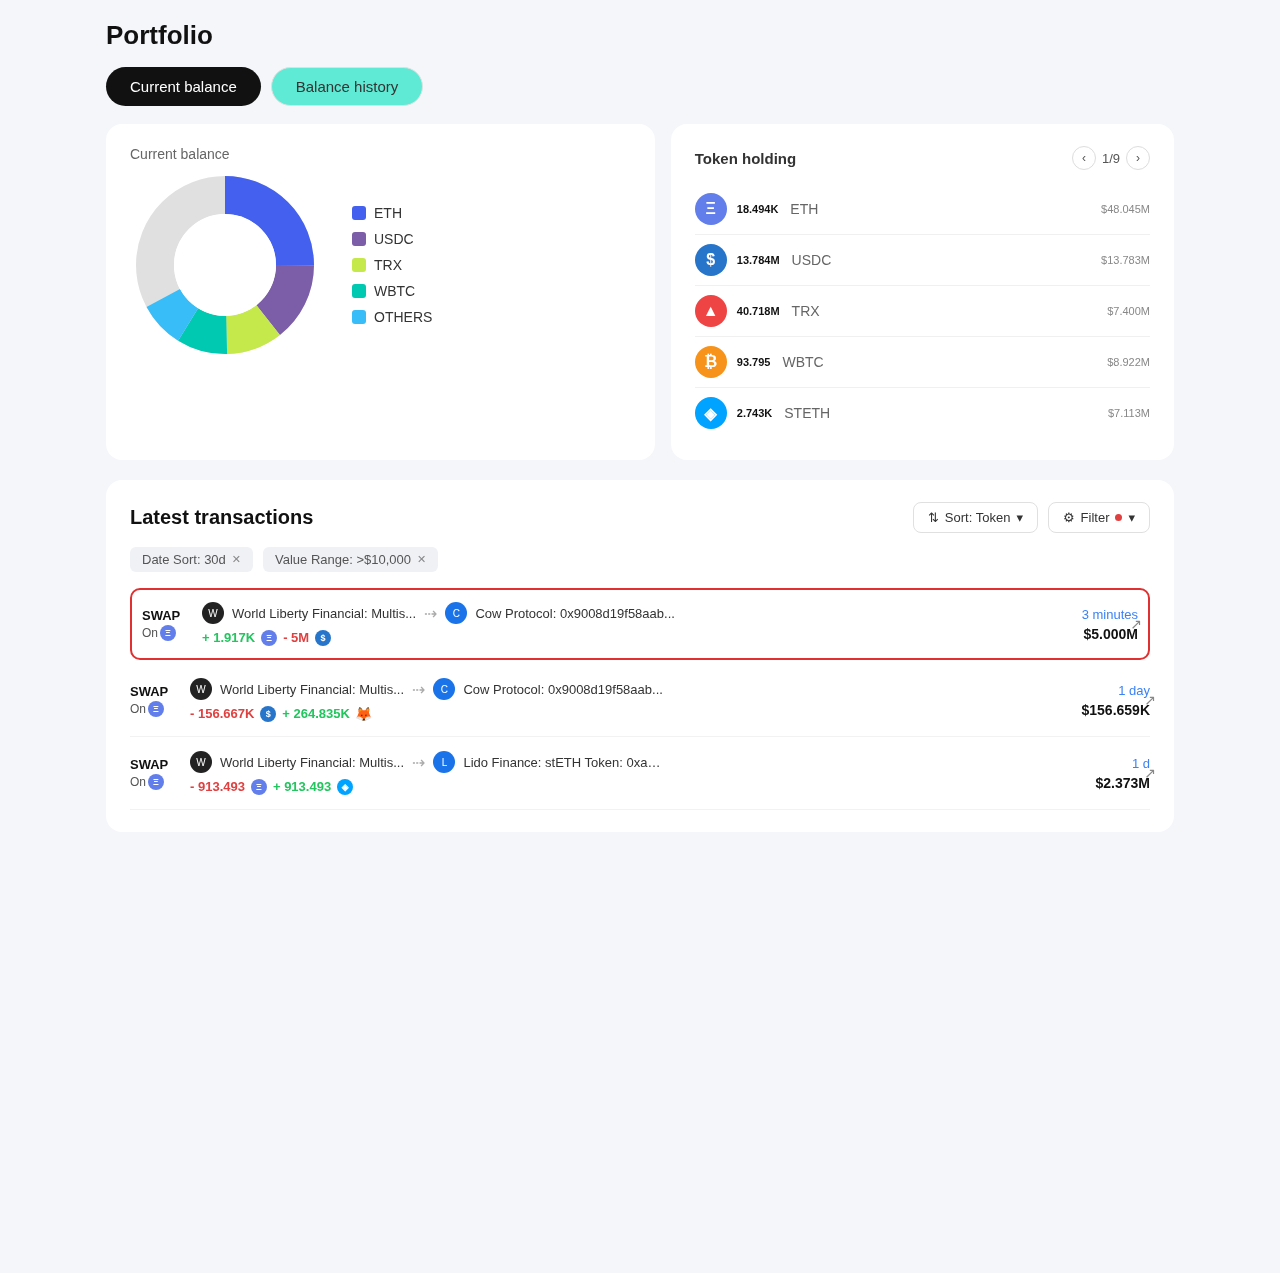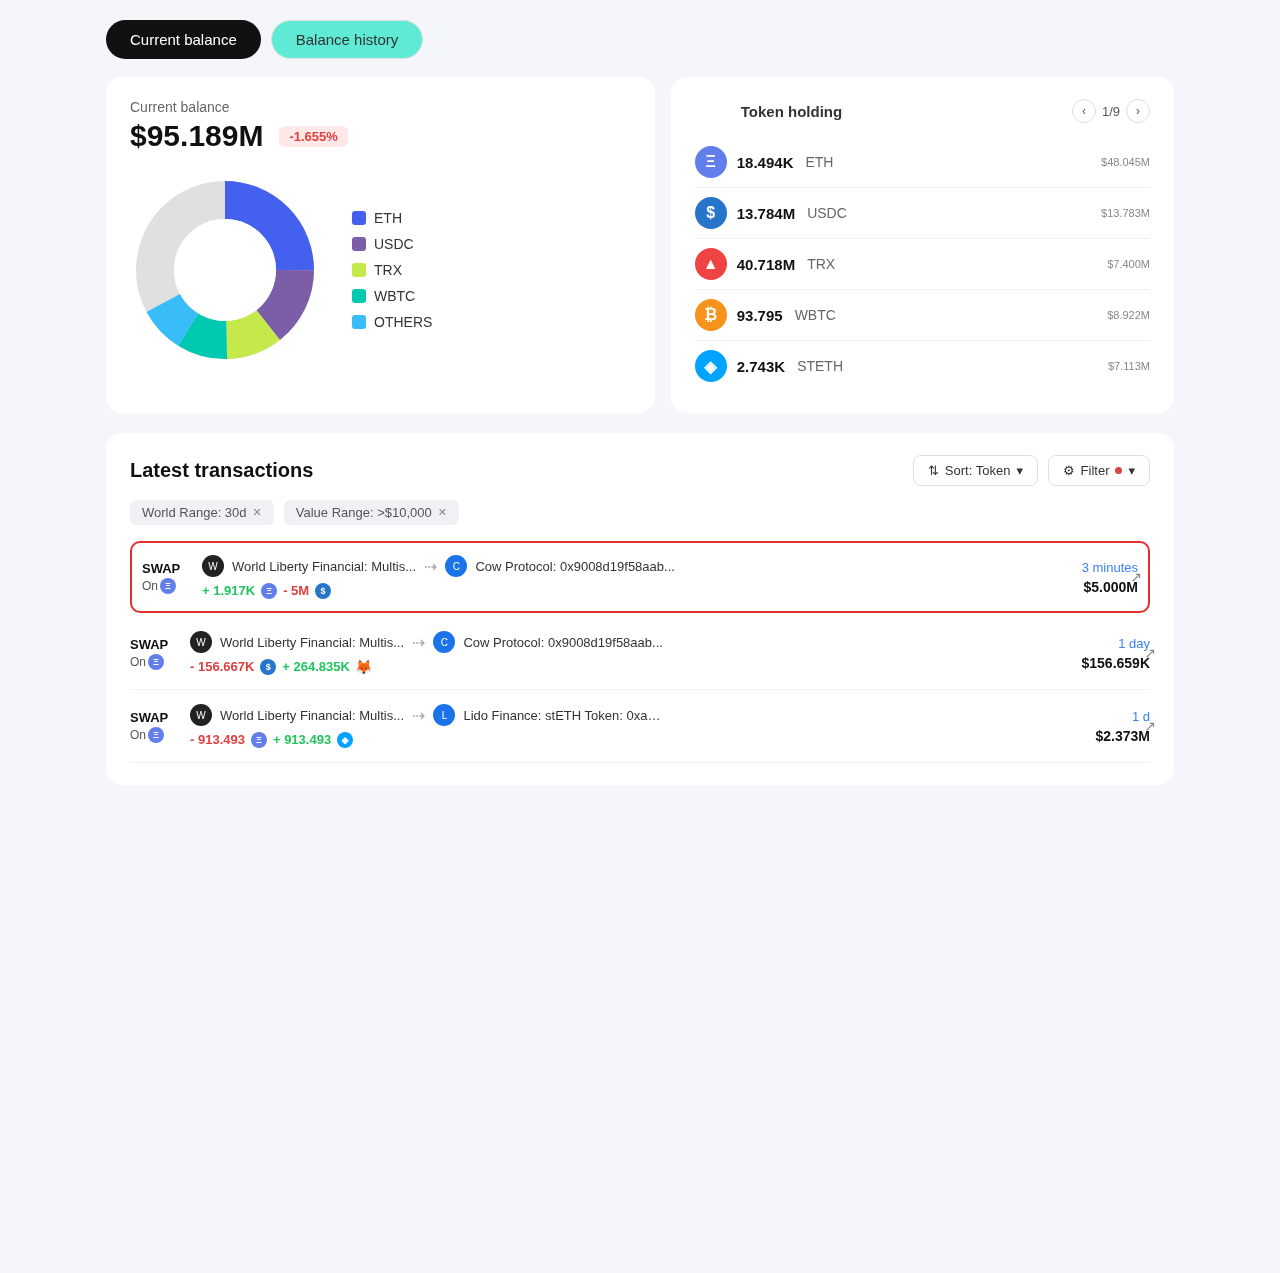--- a/index.html
+++ b/index.html
@@ -28,28 +28,28 @@
     
     .chart-area { display: flex; align-items: center; gap: 32px; padding-top: 4px; }
     .donut-wrapper { width: 190px; height: 190px; flex-shrink: 0; }
     .legend { display: flex; flex-direction: column; gap: 10px; }
     .legend-item { display: flex; align-items: center; gap: 8px; font-size: 14px; color: #333; }
     .legend-dot { width: 14px; height: 14px; border-radius: 3px; flex-shrink: 0; }
 
     
     .token-card { background: #fff; border-radius: 16px; padding: 22px 24px; flex: 1; min-width: 0; }
     .token-header { display: flex; align-items: center; justify-content: space-between; margin-bottom: 14px; }
-    .token-title { font-size: 15px; font-weight: 600; color: #333; margin-left: 46px; }
+    .token-title { font-size: 15px; font-weight: 600; color: #333; }
     .token-pagination { display: flex; align-items: center; gap: 6px; font-size: 13px; color: #555; }
     .token-nav-btn { background: none; border: 1px solid #ddd; border-radius: 50%; width: 24px; height: 24px; display: flex; align-items: center; justify-content: center; cursor: pointer; font-size: 12px; color: #555; }
     .token-row { display: flex; align-items: center; justify-content: space-between; padding: 9px 0; border-bottom: 1px solid #f0f0f0; }
     .token-row:last-child { border-bottom: none; }
     .token-left { display: flex; align-items: center; gap: 10px; }
     .token-icon { width: 32px; height: 32px; border-radius: 50%; display: flex; align-items: center; justify-content: center; font-size: 16px; font-weight: bold; flex-shrink: 0; }
-    .token-amount { font-size: 15px; font-weight: 700; color: #111; }
+    .token-amount { font-size: 11px; font-weight: 700; color: #111; }
     .token-symbol { font-size: 14px; color: #666; font-weight: 400; margin-left: 2px; }
     .token-value { font-size: 11px; color: #888; }
 
     
     .tx-section { background: #fff; border-radius: 16px; padding: 22px 24px; }
     .tx-header { display: flex; align-items: center; justify-content: space-between; margin-bottom: 14px; }
     .tx-title { font-size: 20px; font-weight: 700; color: #111; }
     .tx-controls { display: flex; gap: 10px; }
     .tx-btn { background: #fff; border: 1.5px solid #e0e0e0; border-radius: 8px; padding: 7px 14px; font-size: 13px; color: #333; cursor: pointer; display: flex; align-items: center; gap: 6px; }
     .filter-dot { width: 7px; height: 7px; border-radius: 50%; background: #e04040; display: inline-block; }
@@ -89,34 +89,31 @@
     
     .wlf-icon { background: #222; color: #fff; border-radius: 50%; }
     .cow-icon { background: #1a73e8; color: #fff; border-radius: 50%; }
     .lido-icon { background: #1a73e8; color: #fff; border-radius: 50%; }
   </style>
 </head>
 <body>
 
 <div class="page">
 
+  <h1 class="page-title">Portfolio</h1>
 
   <div class="tabs">
     <button class="tab tab-active">Current balance</button>
     <button class="tab tab-inactive">Balance history</button>
   </div>
 
   <div class="top-row">
 
     <div class="balance-card">
       <div class="balance-label">Current balance</div>
-      <div class="balance-amount-row">
-        <div class="balance-amount">$95.189M</div>
-        <div class="balance-change">-1.655%</div>
-      </div>
 
       <div class="chart-area">
         <div class="donut-wrapper">
           <svg width="190" height="190" viewBox="0 0 190 190">
 
             <circle cx="95" cy="95" r="70" fill="none" stroke="#e0e0e0" stroke-width="38"></circle>
 
             <circle cx="95" cy="95" r="70" fill="none" stroke="#4361ee" stroke-width="38" stroke-dasharray="219.9 439.8" stroke-dashoffset="109.95" transform="rotate(-90 95 95)"></circle>
 
             <circle cx="95" cy="95" r="70" fill="none" stroke="#7b5ea7" stroke-width="38" stroke-dasharray="63.1 439.8" stroke-dashoffset="-109.95" transform="rotate(-90 95 95)"></circle>
@@ -225,21 +222,21 @@
           <span>⚙</span>
           <span>Filter</span>
           <span class="filter-dot"></span>
           <span>▾</span>
         </button>
       </div>
     </div>
 
     <div class="filter-chips">
       <div class="chip">
-        <span>World Range: 30d</span>
+        <span>Date Sort: 30d</span>
         <span class="chip-x">✕</span>
       </div>
       <div class="chip">
         <span>Value Range: &gt;$10,000</span>
         <span class="chip-x">✕</span>
       </div>
     </div>
 
     <div class="tx-row highlighted">
       <div class="tx-type-col">

